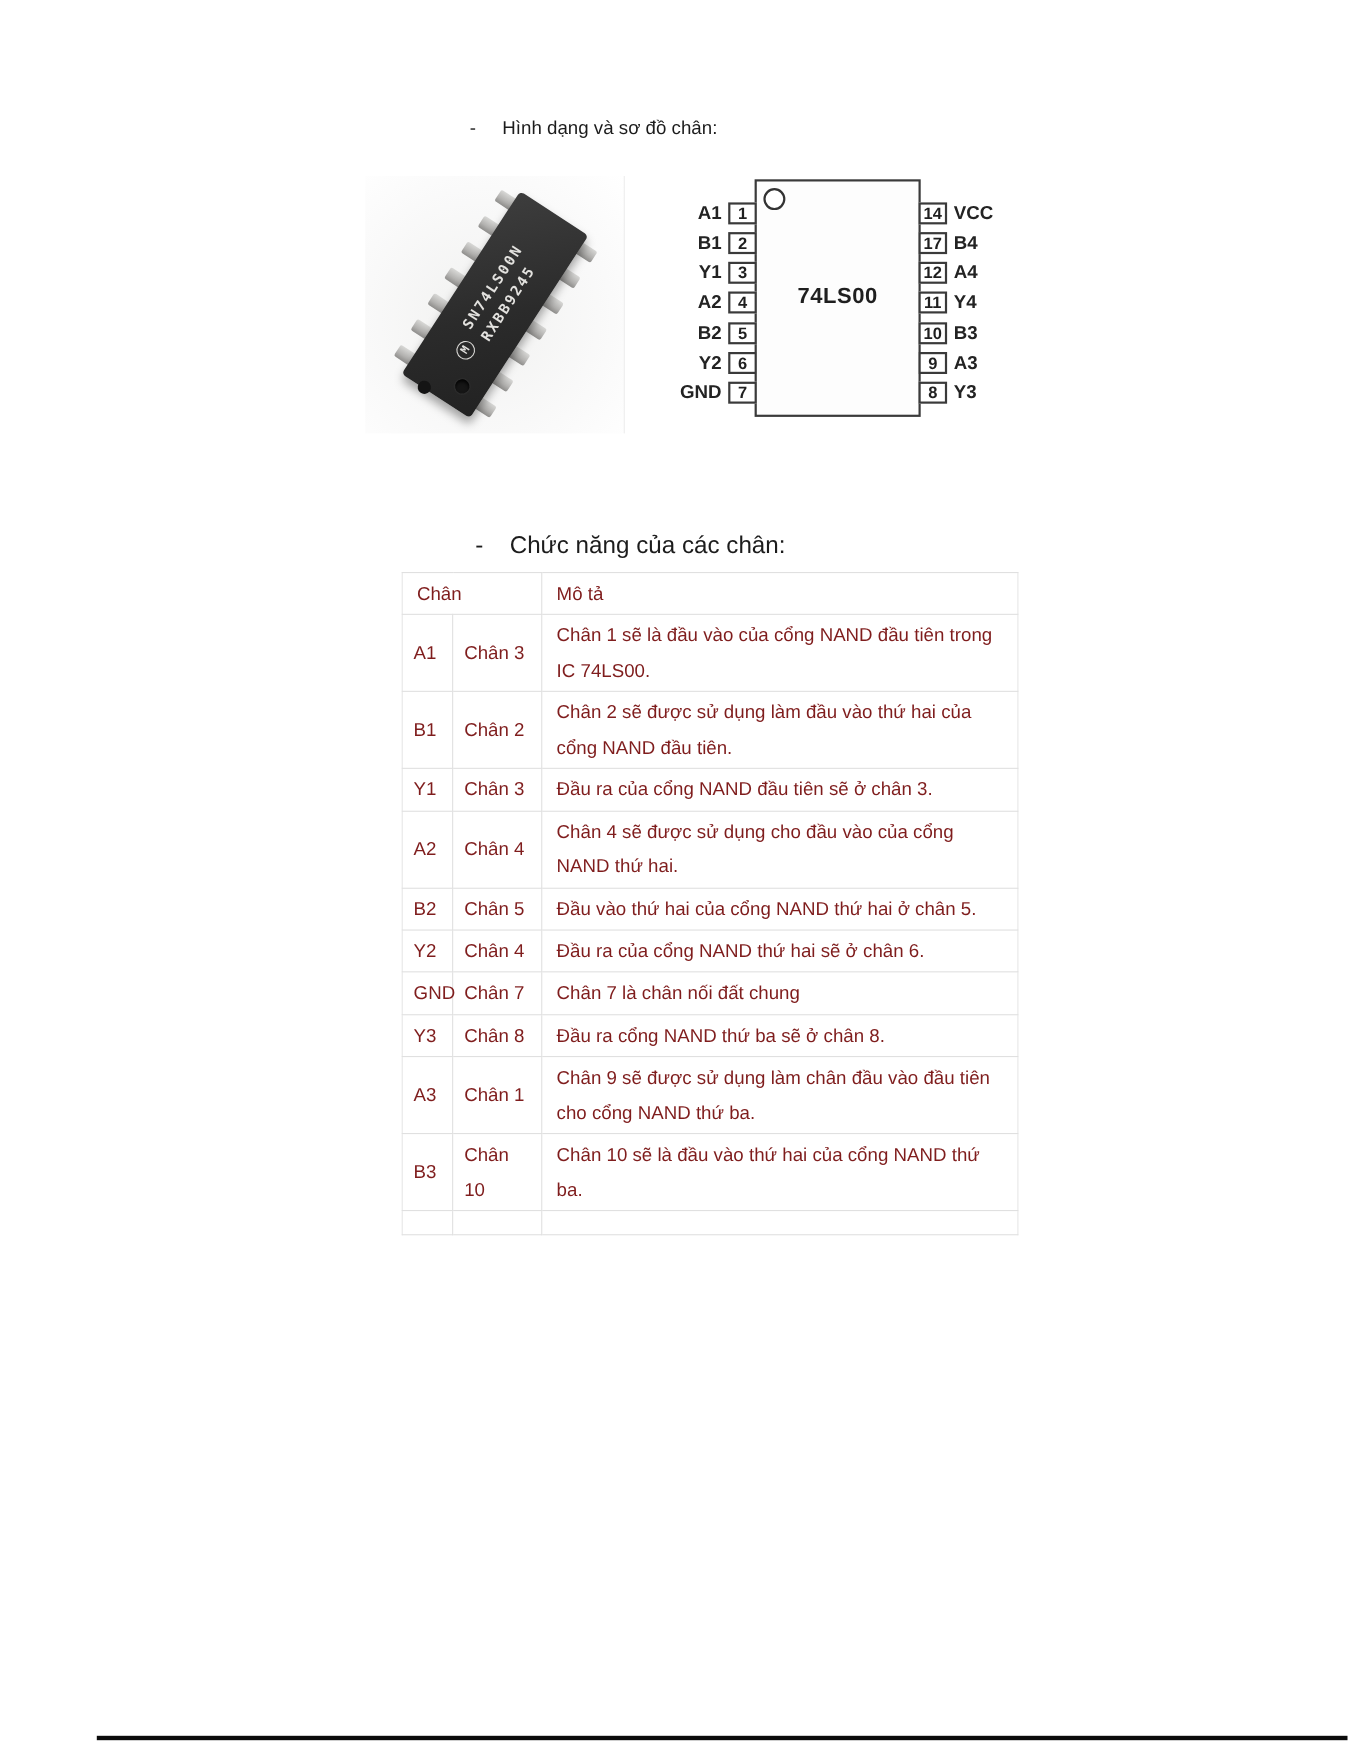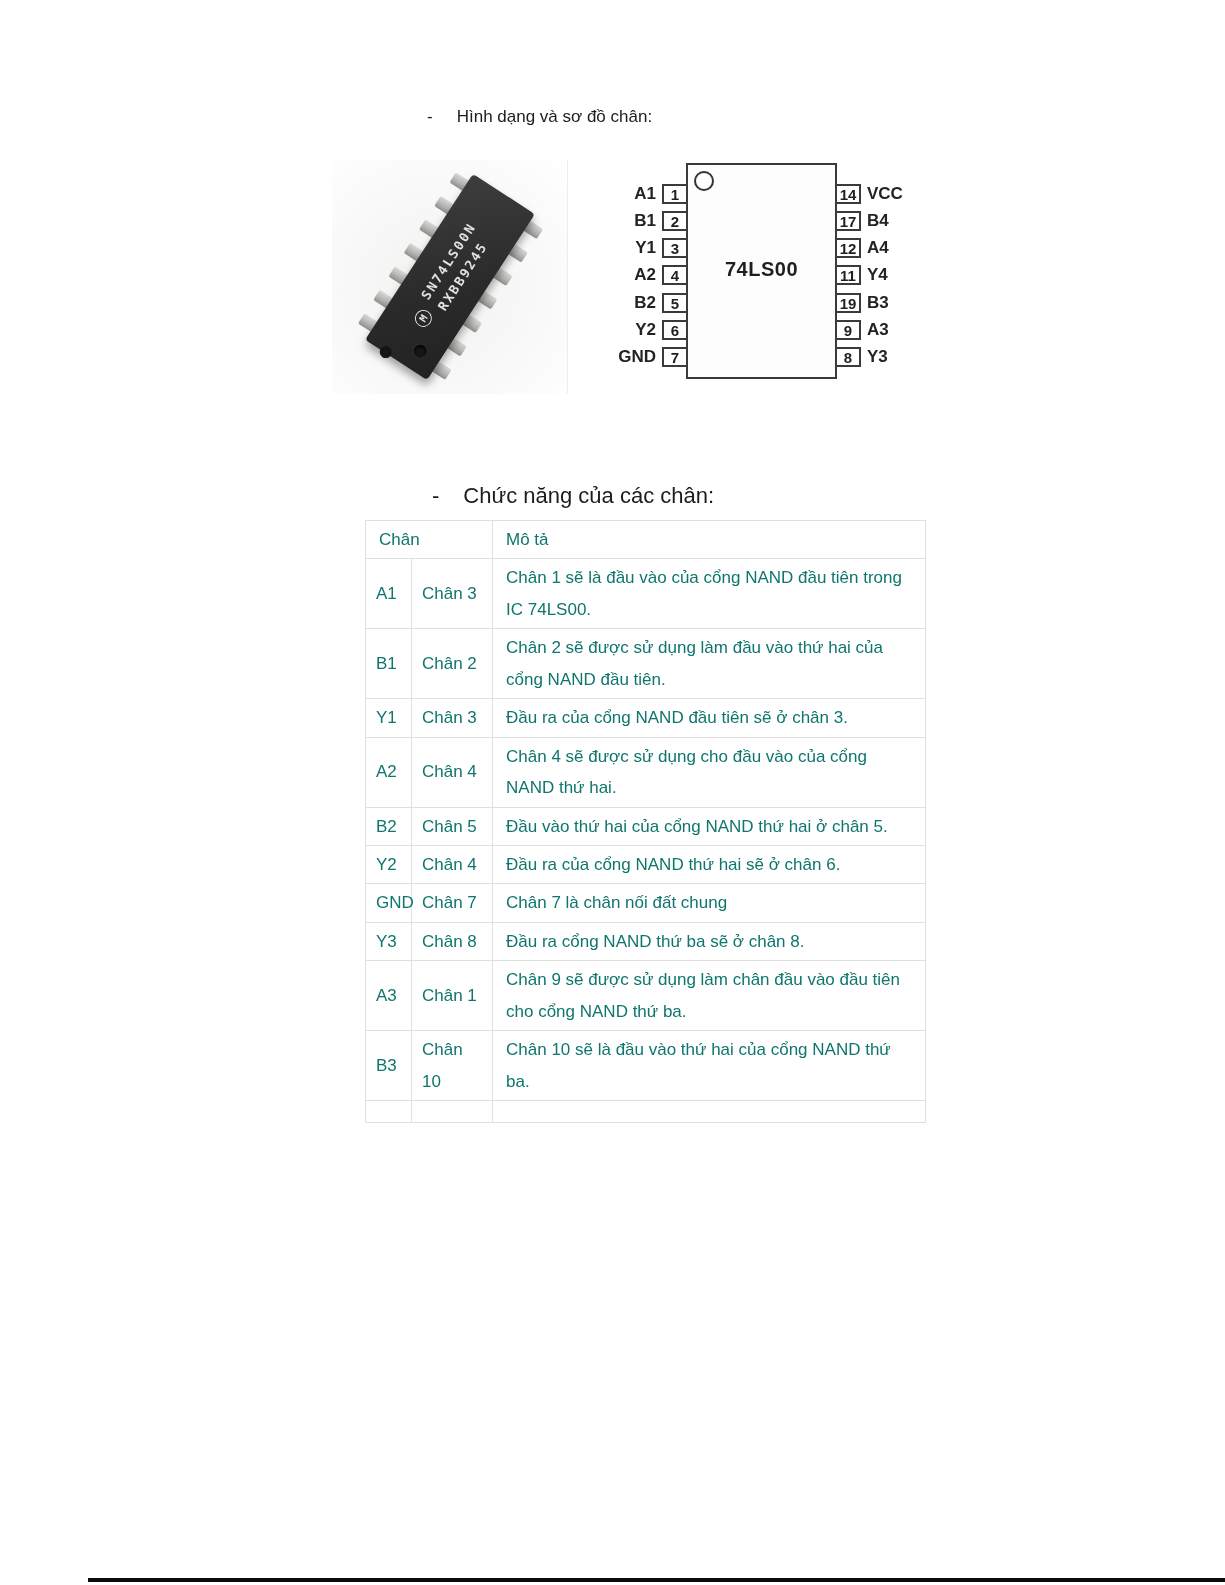--- a/index.html
+++ b/index.html
@@ -87,21 +87,21 @@
     font-weight: bold; font-size: 15px; color: #1f1f1f; flex: none;
   }
 
   
   .table-clip {
     position: absolute; left: 365px; top: 520px; width: 561px; height: 645px;
     overflow: hidden;
   }
   table.pin-table {
     width: 561px; border-collapse: collapse;
-    font-size: 17px; color: #0f766e; table-layout: fixed;
+    font-size: 17px; color: #7f1d1d; table-layout: fixed;
   }
   .pin-table th, .pin-table td {
     border: 1px solid #e0e0e0; padding: 3px 13px;
     text-align: left; vertical-align: middle; line-height: 1.85; font-weight: normal;
   }
   .pin-table th { height: 38px; }
   .col-sig { width: 46px; }
   .col-pin { width: 81px; }
   .pin-table td.c-sig, .pin-table td.c-pin { padding-left: 10px; padding-right: 8px; }
   .empty-row td { height: 22px; }
@@ -196,21 +196,21 @@
   </div>
   <div class="pin-row right" style="top:238px">
     <span class="pin-box">12</span>
     <span class="pin-label">A4</span>
   </div>
   <div class="pin-row right" style="top:265px">
     <span class="pin-box">11</span>
     <span class="pin-label">Y4</span>
   </div>
   <div class="pin-row right" style="top:293px">
-    <span class="pin-box">19</span>
+    <span class="pin-box">10</span>
     <span class="pin-label">B3</span>
   </div>
   <div class="pin-row right" style="top:320px">
     <span class="pin-box">9</span>
     <span class="pin-label">A3</span>
   </div>
   <div class="pin-row right" style="top:347px">
     <span class="pin-box">8</span>
     <span class="pin-label">Y3</span>
   </div>

